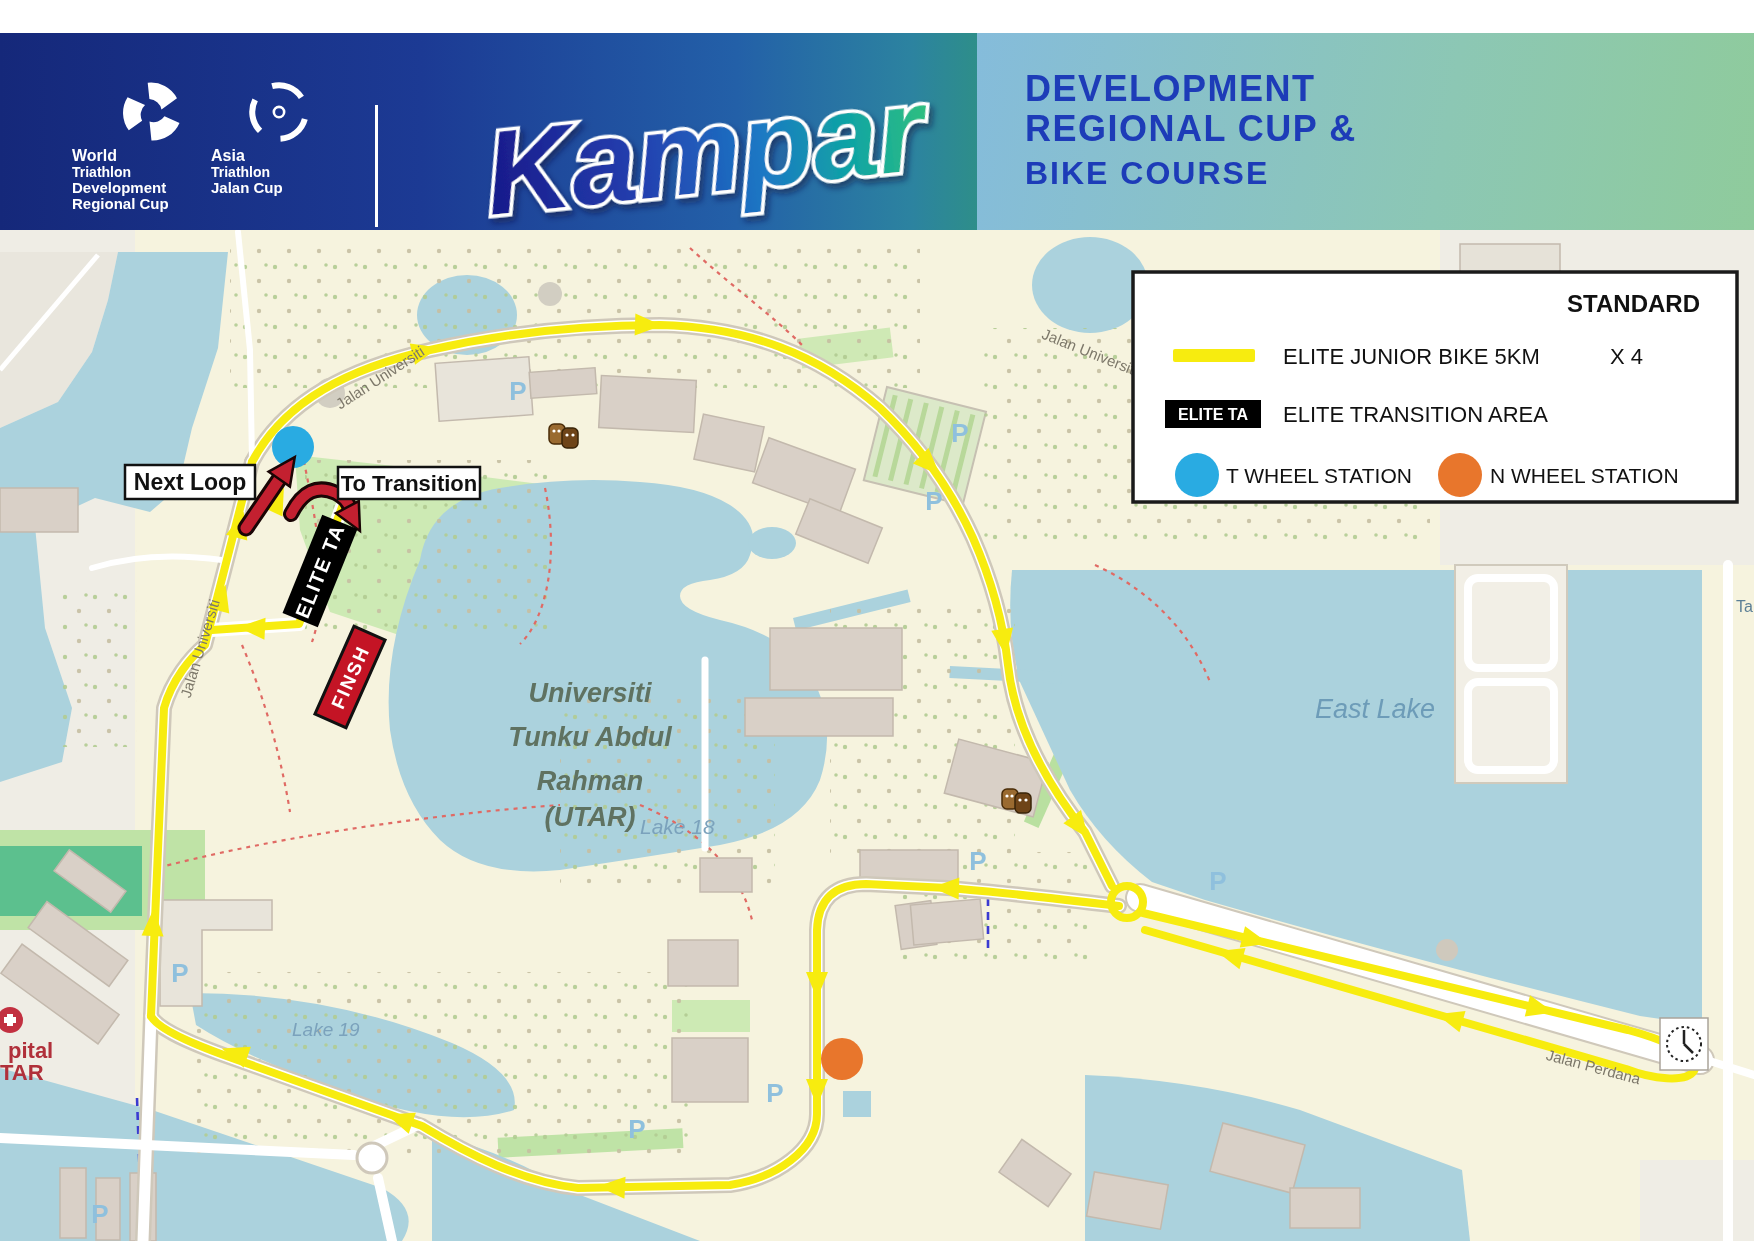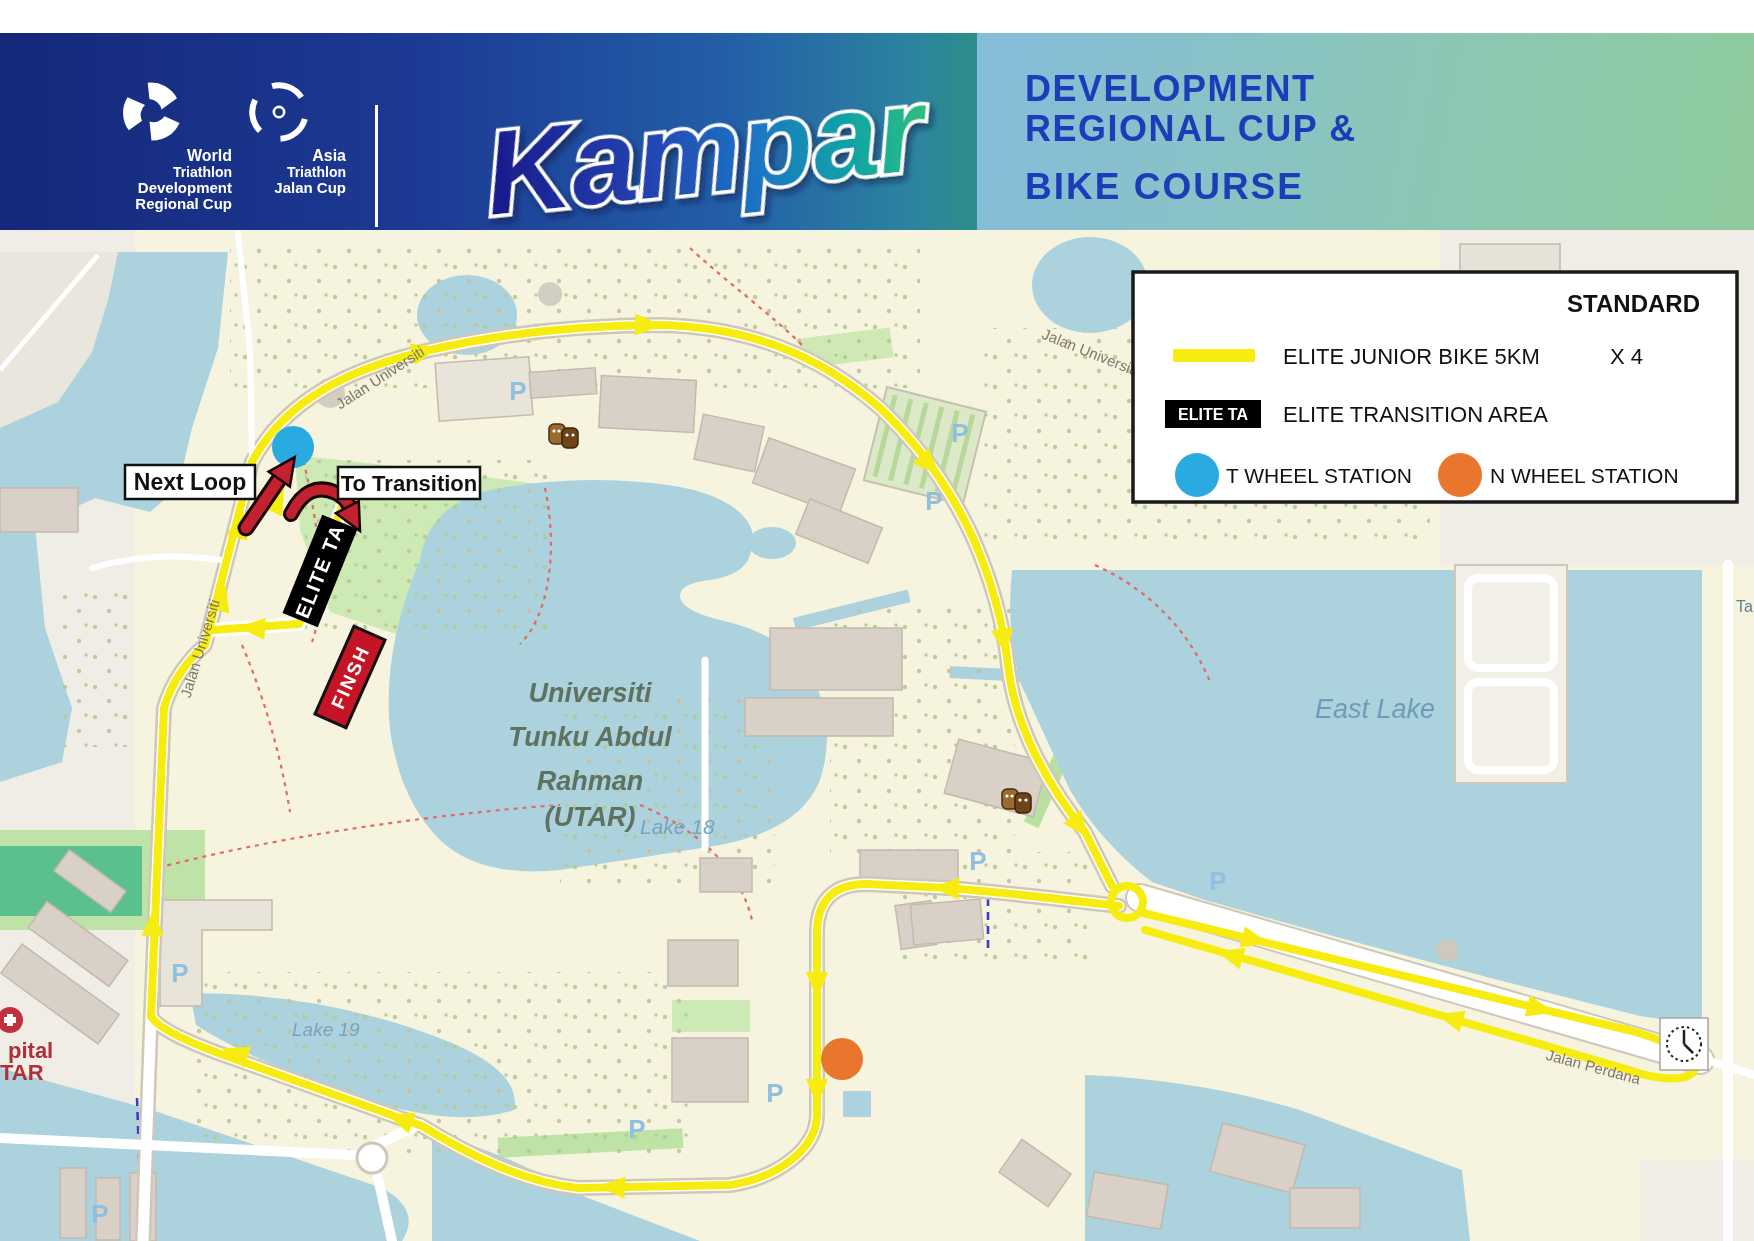--- a/index.html
+++ b/index.html
@@ -1,39 +1,39 @@
 <!DOCTYPE html>
 <html><head>
 <meta charset="utf-8">
 <style>
   html,body{margin:0;padding:0;background:#fff;}
   .stage{position:relative;width:1754px;height:1241px;overflow:hidden;
          font-family:"Liberation Sans",sans-serif;background:#fff;}
   .topstrip{position:absolute;left:0;top:0;width:1754px;height:33px;background:#ffffff;}
   .banner{position:absolute;left:0;top:33px;width:1754px;height:197px;
           background:linear-gradient(90deg,#15287a 0%,#1c3a94 24%,#2360a8 42%,#2c83a0 52%,#2e8f88 56%,#2e8f88 100%);}
-  .logoblock{position:absolute;top:48px;color:#fff;text-align:right;}
+  .logoblock{position:absolute;top:48px;color:#fff;text-align:left;}
   .logoblock .emblem{display:block;margin:0 auto 4px auto;}
   .logoblock .l{line-height:1.1;font-weight:bold;}
   .lb-world{left:72px;width:160px;}
   .lb-asia{left:211px;width:135px;}
   .fs16{font-size:16px;} .fs20{font-size:14px;} .fs15{font-size:15px;}
   .divider{position:absolute;left:375px;top:72px;width:3px;height:122px;background:#fff;}
   .wordmark{position:absolute;left:368px;top:34px;width:690px;height:165px;}
   .region{position:absolute;left:495px;top:196px;width:280px;text-align:center;
           font-size:19px;font-weight:800;letter-spacing:4px;color:#141414;
           text-shadow:1px 0 #fff,-1px 0 #fff,0 1px #fff,0 -1px #fff,1px 1px #fff,-1px -1px #fff,1px -1px #fff,-1px 1px #fff;}
   .venue-row{position:absolute;left:470px;top:218px;width:330px;display:flex;align-items:center;justify-content:center;gap:10px;}
   .venue-row span{color:#fff;font-weight:800;font-size:14px;letter-spacing:2px;}
   .slash{width:8px;height:20px;background:#4a8fd4;transform:skewX(-25deg);border-left:1px solid #cfe4f7;}
   .titlepanel{position:absolute;left:977px;top:0;width:777px;height:197px;box-sizing:border-box;
               background:linear-gradient(100deg,#85bcdb 0%,#8cc7b4 60%,#8fcb9c 100%);
               padding:36px 0 0 48px;}
   .titlepanel .tline{font-size:36px;font-weight:800;letter-spacing:1.5px;color:#1d3cb8;line-height:1.12;}
-  .titlepanel .tsub{font-size:37px;font-weight:800;letter-spacing:2px;color:#1d3cb8;margin-top:16px;}
+  .titlepanel .tsub{font-size:32px;font-weight:800;letter-spacing:2px;color:#1d3cb8;margin-top:5px;}
   .maparea{position:absolute;left:0;top:230px;width:1754px;height:1011px;}
   svg text{font-family:"Liberation Sans",sans-serif;}
 </style>
 </head>
 <body>
 
 <div class="stage">
 
   <div class="topstrip"></div>
 

